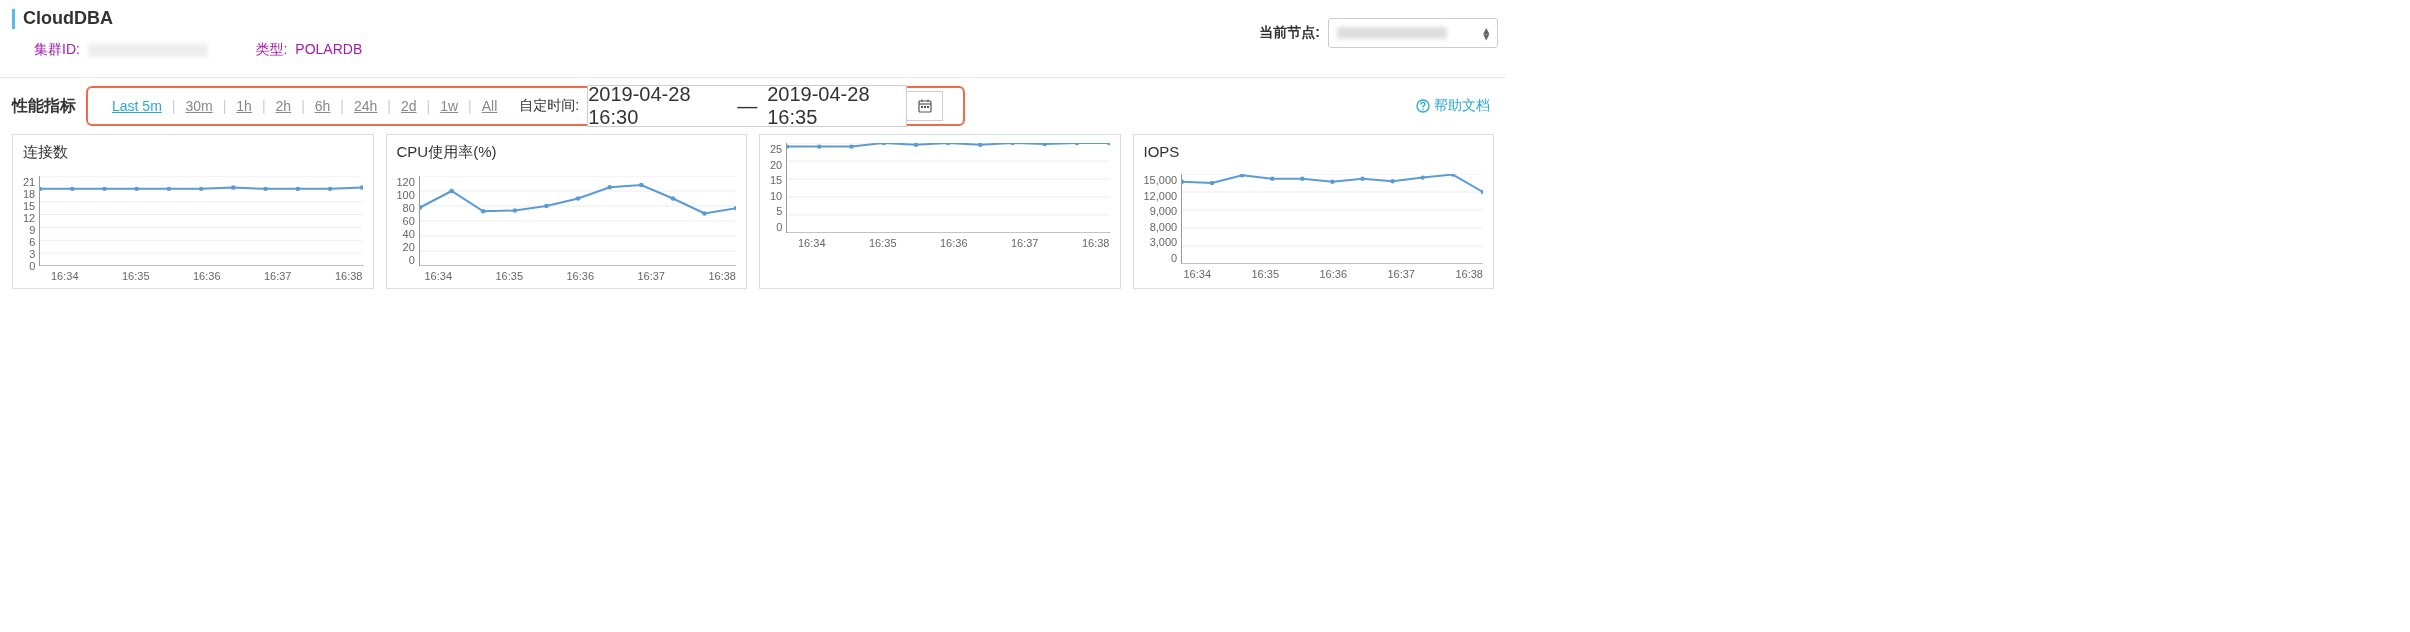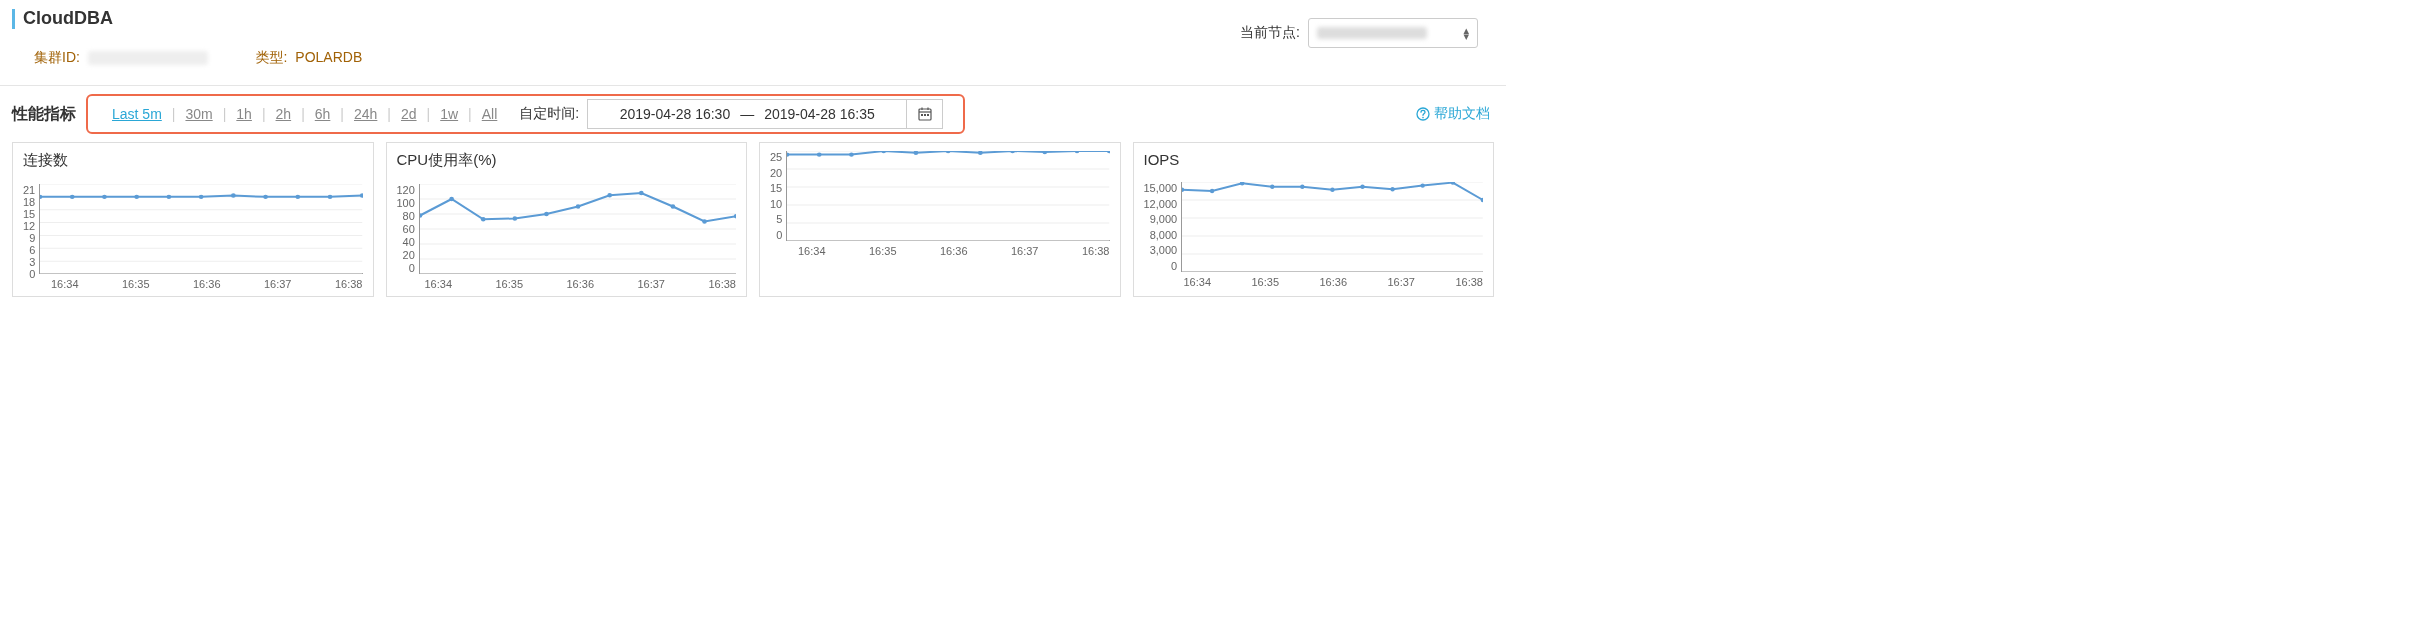--- a/index.html
+++ b/index.html
@@ -2,39 +2,39 @@
 <html><head>
 <meta charset="utf-8">
 <style>
   * { box-sizing: border-box; margin: 0; padding: 0; }
   body { font-family: -apple-system, "Helvetica Neue", Arial, sans-serif; font-size: 14px; color: #333; background: #fff; }
   .page { width: 1506px; }
   .header { padding: 8px 12px 14px 12px; }
   .title-row { display: flex; align-items: flex-end; }
   .title-bar { width: 3px; height: 20px; background: #5bb7e6; margin-right: 8px; }
   .title { font-size: 18px; font-weight: 600; }
-  .meta-row { margin-left: 22px; margin-top: 20px; font-size: 14px; color: #a16207; }
+  .meta-row { margin-left: 22px; margin-top: 12px; font-size: 14px; color: #a21caf; }
   .meta-row span.label { margin-right: 4px; }
   .meta-row .blur { display:inline-block; width:120px; height:14px; background:#eee; filter:blur(2px); border-radius:3px; vertical-align:middle; }
   .meta-row .gap { display:inline-block; width:40px; }
-  .node { position:absolute; top:18px; right:28px; display:flex; align-items:center; }
+  .node { position:absolute; top:18px; right:8px; display:flex; align-items:center;font-weight:bold; }
   .node-label { margin-right:8px; font-size:14px; }
   .node-select { border:1px solid #ccc; border-radius:3px; height:30px; width:170px; display:flex; align-items:center; justify-content:space-between; padding:0 8px; background:#fff; }
   .node-select .blur2 { display:inline-block; width:110px; height:12px; background:#ddd; filter:blur(2px); border-radius:3px; }
   .updown { font-size:11px; color:#666; line-height:6px; display:flex; flex-direction:column; }
   .hr { border-top:1px solid #e5e5e5; margin-top:4px; }
 
   .toolbar { display:flex; align-items:center; padding:8px 12px; position:relative; }
   .section-title { font-size:16px; font-weight:600; margin-right:10px; }
   .red-box { border:2px solid #ef6a4a; border-radius:6px; padding:4px 20px; display:flex; align-items:center; height:40px; }
   .range-link { color:#888; text-decoration:underline; font-size:14px; padding:0 4px; }
   .range-link.active { color:#2aa7d6; }
   .sep { color:#ccc; margin:0 6px; }
   .custom-label { margin-left:18px; font-size:14px; color:#333; }
-  .date-input { border:1px solid #ccc; height:30px; width:320px; margin-left:8px; display:flex; align-items:center; justify-content:center; font-size:14px; color:#333; background:#fff; }
+  .date-input { border:1px solid #ccc; height:42px; width:320px; margin-left:8px; display:flex; align-items:center; justify-content:center; font-size:20px; color:#333; background:#fff; }
   .cal-btn { border:1px solid #ccc; border-left:none; width:36px; height:30px; display:flex; align-items:center; justify-content:center; background:#fff; }
   .help { position:absolute; right:16px; color:#2aa7d6; display:flex; align-items:center; font-size:14px; }
   .help svg { margin-right:4px; }
 
   .cards { display:flex; gap:12px; padding:0 12px 12px 12px; }
   .card { border:1px solid #ddd; flex:1; padding:8px 10px 6px 10px; }
   .card-title { font-size:15px; font-weight:500; margin-bottom:14px; }
   .chart { display:flex; }
   .yaxis { display:flex; flex-direction:column; justify-content:space-between; align-items:flex-end; font-size:11px; color:#666; padding-right:4px; height:90px; }
   .plot { flex:1; position:relative; height:90px; border-left:1px solid #999; border-bottom:1px solid #999; margin-bottom:2px; }

